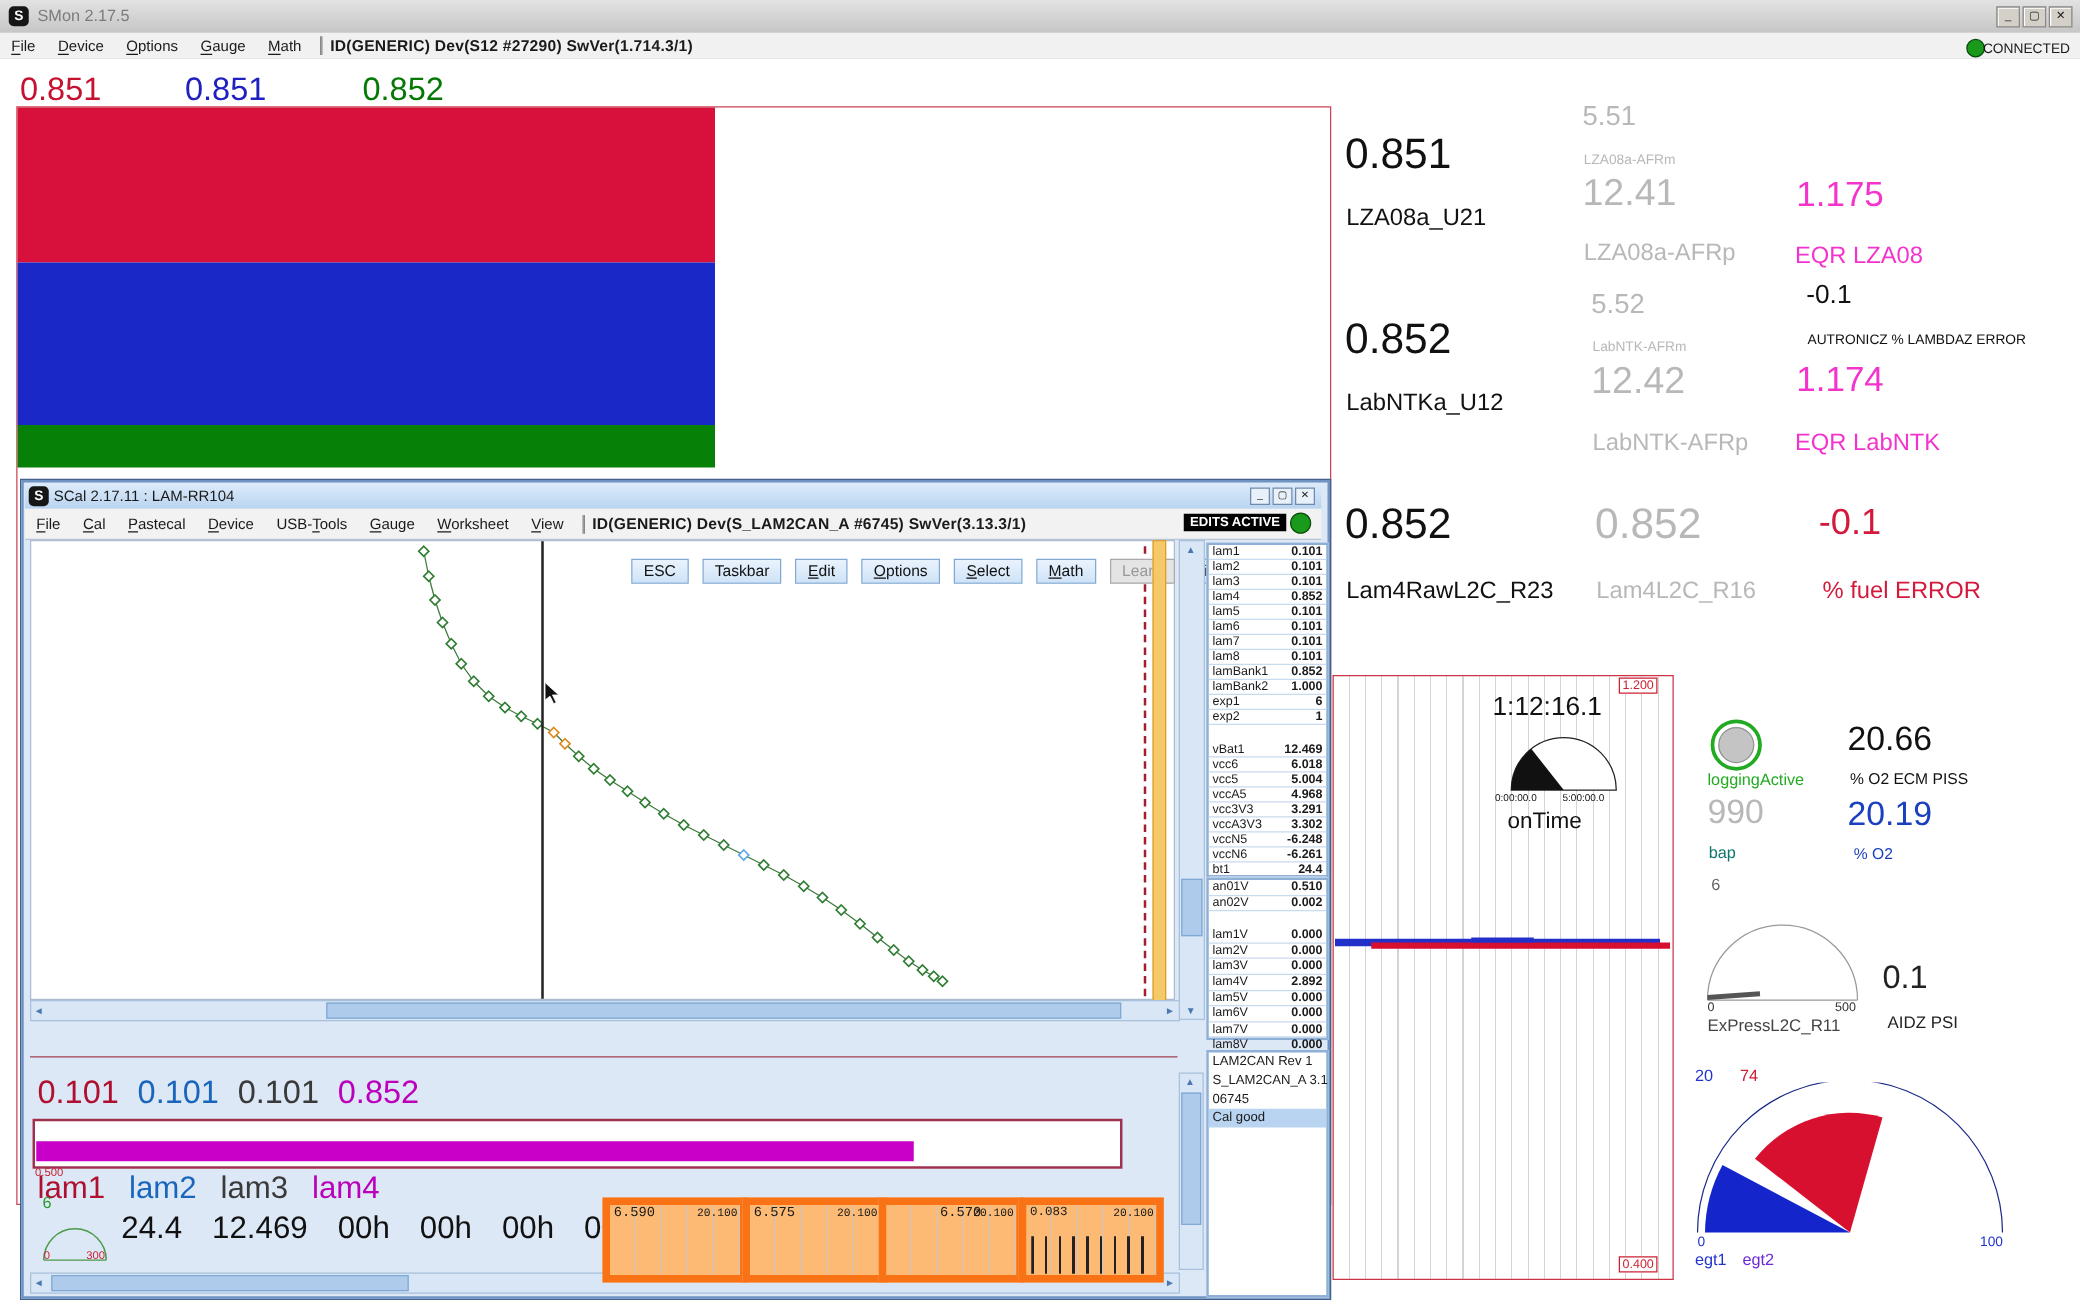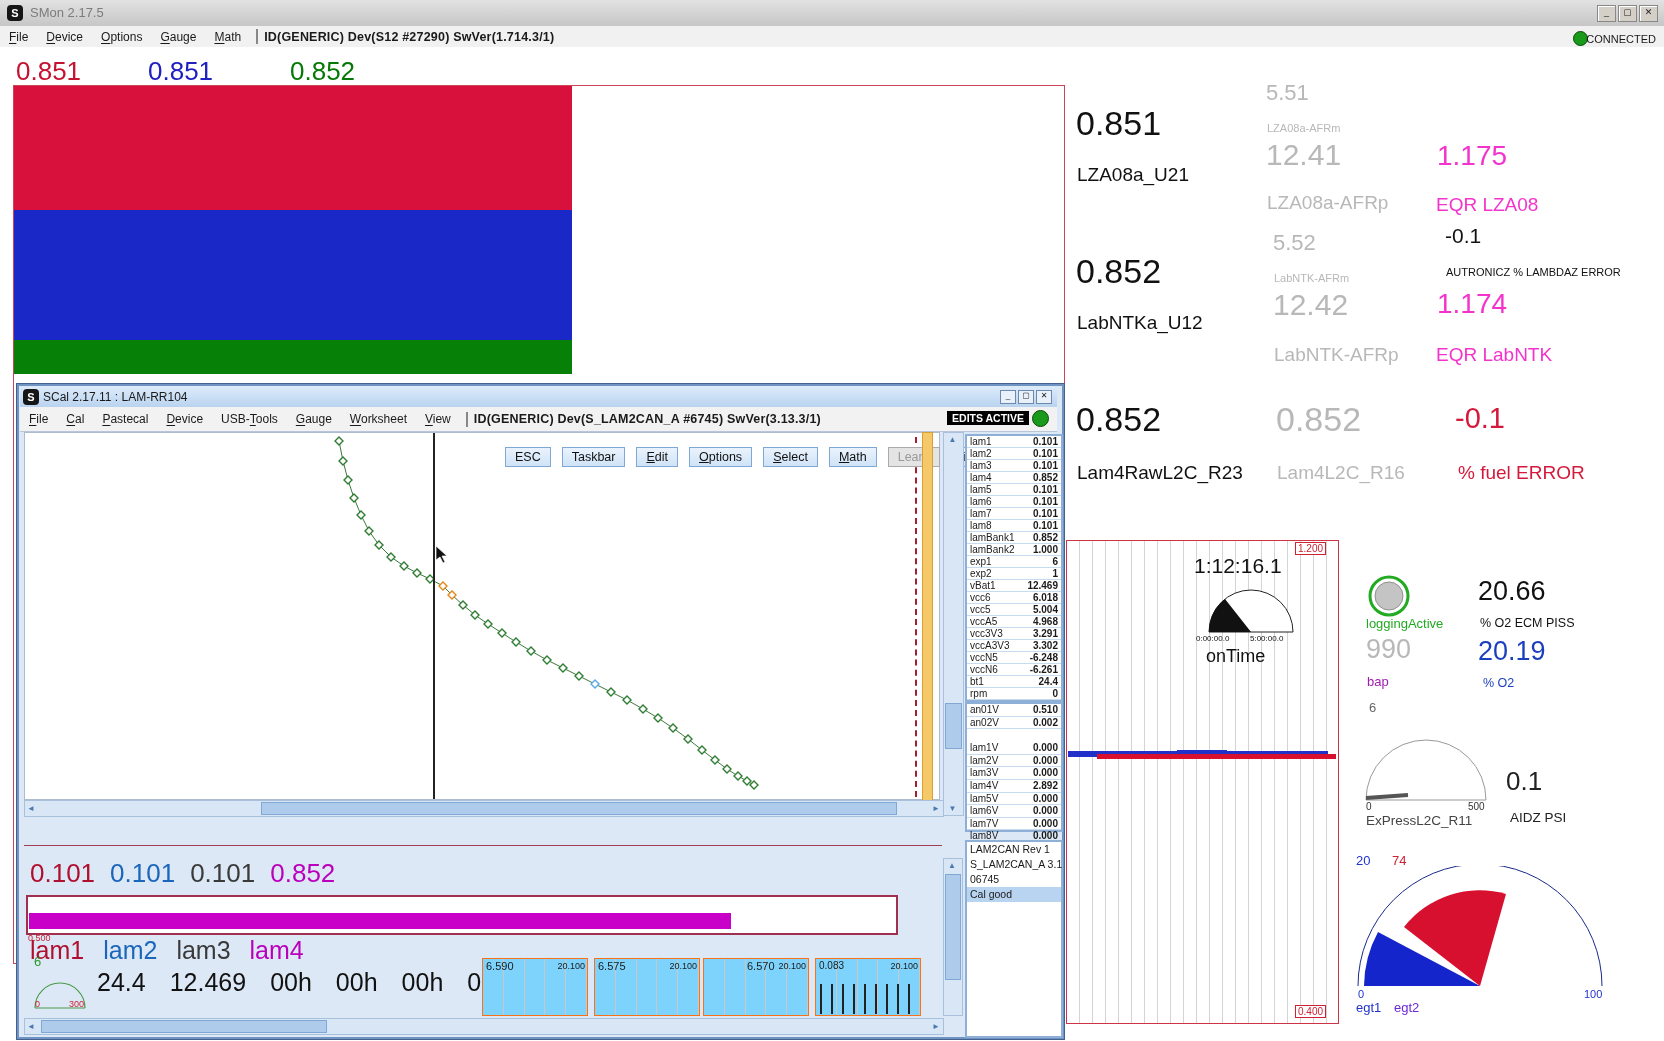--- a/index.html
+++ b/index.html
@@ -79,21 +79,21 @@
     font-size:10px;overflow:hidden}
   .lv{font-weight:bold}
   .devrow{font-size:10.5px;padding:1px 3px;height:13px;line-height:12px}
   .devsel{background:#b9d4f0}
 
   .chanval{font-size:26px;font-weight:500}
   .meter{left:7px;top:509px;width:868px;height:36px;border:2px solid #a03050;background:#fff}
   .meterfill{position:absolute;left:1px;top:16px;width:702px;height:16px;background:#c800c8}
   .chanlab{font-size:25px;font-weight:500}
   .bigval{font-size:25px;color:#111;font-weight:500}
-  .mini{position:absolute;top:572px;width:104px;height:56px;background:#7dd3fc;border:1px solid #f97316;}
+  .mini{position:absolute;top:572px;width:104px;height:56px;background:#fdba74;border:6px solid #f97316;font-family:Liberation Mono, monospace;}
   .minigrid{position:absolute;inset:0;background:
     repeating-linear-gradient(90deg,transparent 0 19.8px,#c8c8c8 19.8px 20.8px)}
   .minispikes{position:absolute;left:4px;bottom:1px;width:96px;height:30px;background:
     repeating-linear-gradient(90deg,#222 0 2px,transparent 2px 11px)}
   .redline{background:#a04050}
 </style>
 </head>
 <body>
 
 <div id="root">
@@ -176,21 +176,21 @@
   <span class="abs nw" style="left:1196px;top:634px;font-size:8px;color:#111">0:00:00.0</span>
   <span class="abs nw" style="left:1250px;top:634px;font-size:8px;color:#111">5:00:00.0</span>
   <span class="abs nw" style="left:1206px;top:646px;font-size:18px;color:#111">onTime</span>
 
   <svg class="abs" style="left:1366px;top:574px" width="46" height="46">
     <circle cx="23" cy="22" r="19" fill="none" stroke="#22aa22" stroke-width="3"></circle>
     <circle cx="23" cy="22" r="14" fill="#c4c4c4" stroke="#909090" stroke-width="1"></circle>
   </svg>
   <span class="abs nw" style="left:1366px;top:616px;font-size:13px;color:#22aa22">loggingActive</span>
   <span class="abs nw" style="left:1366px;top:634px;font-size:27px;color:#b8b8b8">990</span>
-  <span class="abs nw" style="left:1367px;top:674px;font-size:13px;color:#a21caf">bap</span>
+  <span class="abs nw" style="left:1367px;top:674px;font-size:13px;color:#0f766e">bap</span>
   <span class="abs nw" style="left:1369px;top:700px;font-size:13px;color:#666">6</span>
   <span class="abs nw" style="left:1478px;top:576px;font-size:27px;color:#111">20.66</span>
   <span class="abs nw" style="left:1480px;top:616px;font-size:12.5px;color:#111">% O2 ECM PISS</span>
   <span class="abs nw" style="left:1478px;top:636px;font-size:27px;color:#1a3fbf">20.19</span>
   <span class="abs nw" style="left:1483px;top:676px;font-size:12.5px;color:#1a3fbf">% O2</span>
 
   <svg class="abs" style="left:1362px;top:738px" width="130" height="64">
     <path d="M4,62 A60,60 0 0 1 124,62" fill="none" stroke="#999" stroke-width="1"></path>
     <path d="M4,62 L124,62" stroke="#999" stroke-width="1"></path>
     <path d="M4,60 L46,57" stroke="#555" stroke-width="4"></path>
@@ -402,21 +402,21 @@
           <span class="lv">1.000</span>
         </div>
         <div class="lrow" style="height: 11px; line-height: 11px;">
           <span class="ll">exp1</span>
           <span class="lv">6</span>
         </div>
         <div class="lrow" style="height: 11px; line-height: 11px;">
           <span class="ll">exp2</span>
           <span class="lv">1</span>
         </div>
-        <div class="lrow" style="height: 11px; line-height: 11px;">
+        <div class="lrow" style="height: 11px; line-height: 11px; margin-top: 14px;">
           <span class="ll">vBat1</span>
           <span class="lv">12.469</span>
         </div>
         <div class="lrow" style="height: 11px; line-height: 11px;">
           <span class="ll">vcc6</span>
           <span class="lv">6.018</span>
         </div>
         <div class="lrow" style="height: 11px; line-height: 11px;">
           <span class="ll">vcc5</span>
           <span class="lv">5.004</span>

